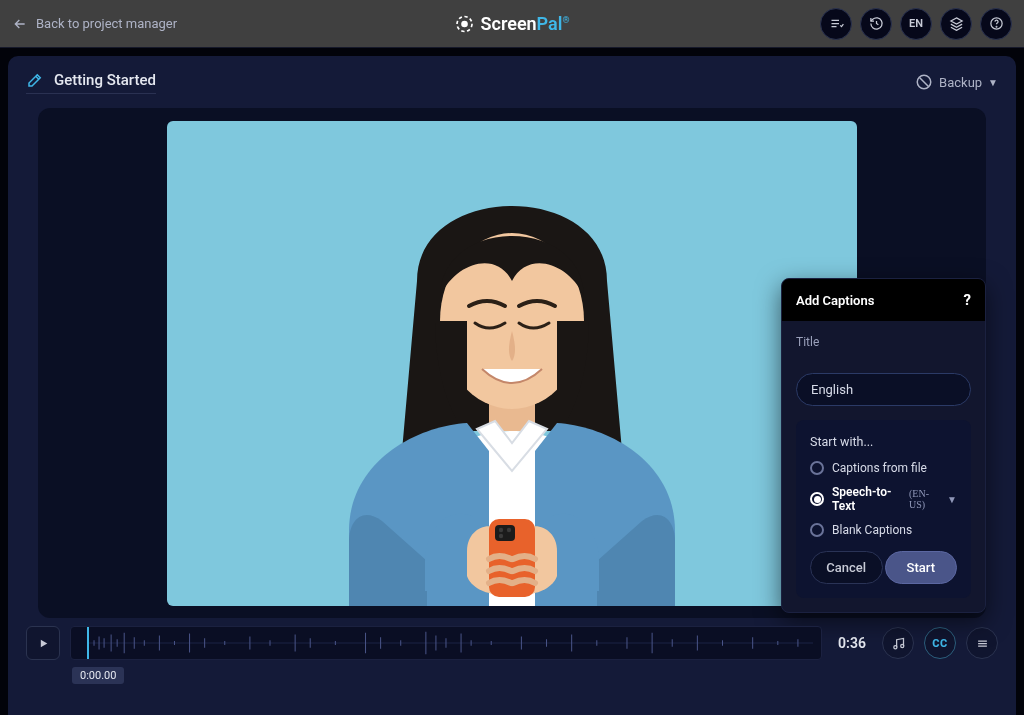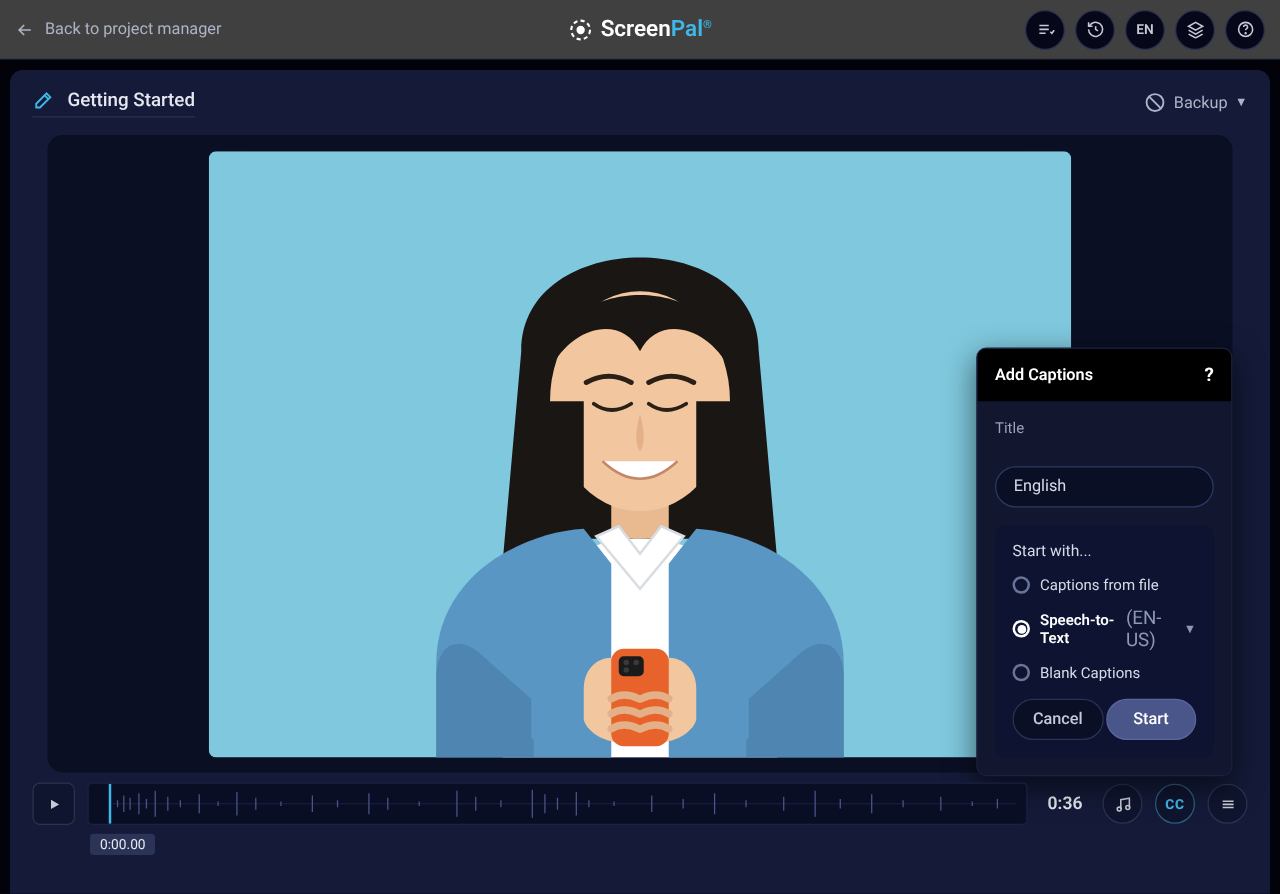--- a/index.html
+++ b/index.html
@@ -64,21 +64,21 @@
 }
 .start-box { background: #0d1330; border-radius: 8px; padding: 14px; margin-top: 14px; }
 .start-head { font-size: 12.5px; color: #d7dbe8; margin-bottom: 12px; }
 .radio-row { display: flex; align-items: center; gap: 8px; margin: 10px 0; font-size: 12px; color: #d7dbe8; cursor: pointer; }
 .radio {
   width: 14px; height: 14px; border-radius: 50%; border: 2px solid #6a7399;
   display: inline-flex; align-items: center; justify-content: center; flex-shrink:0;
 }
 .radio.selected { border-color: #fff; }
 .radio.selected::after { content: ""; width: 7px; height: 7px; border-radius: 50%; background: #fff; }
-.radio-row .lang { color: #8f97b8; font-size: 15px; }
+.radio-row .lang { color: #8f97b8; font-size: 10px; font-family: Liberation Serif, serif; }
 .radio-row .caret { color:#8f97b8; font-size:10px; }
 .panel-actions { display: flex; gap: 2px; margin-top: 14px; }
 .btn {
   flex: 1; padding: 8px 0; text-align: center; border-radius: 18px; font-size: 13px;
   cursor: pointer; font-weight: 500;
 }
 .btn.cancel { background: #0a0f26; border: 1px solid #2a3356; color: #c7cad6; }
 .btn.start { background: #4a5589; color: #fff; border: 1px solid #5b67a1; }
 
 

